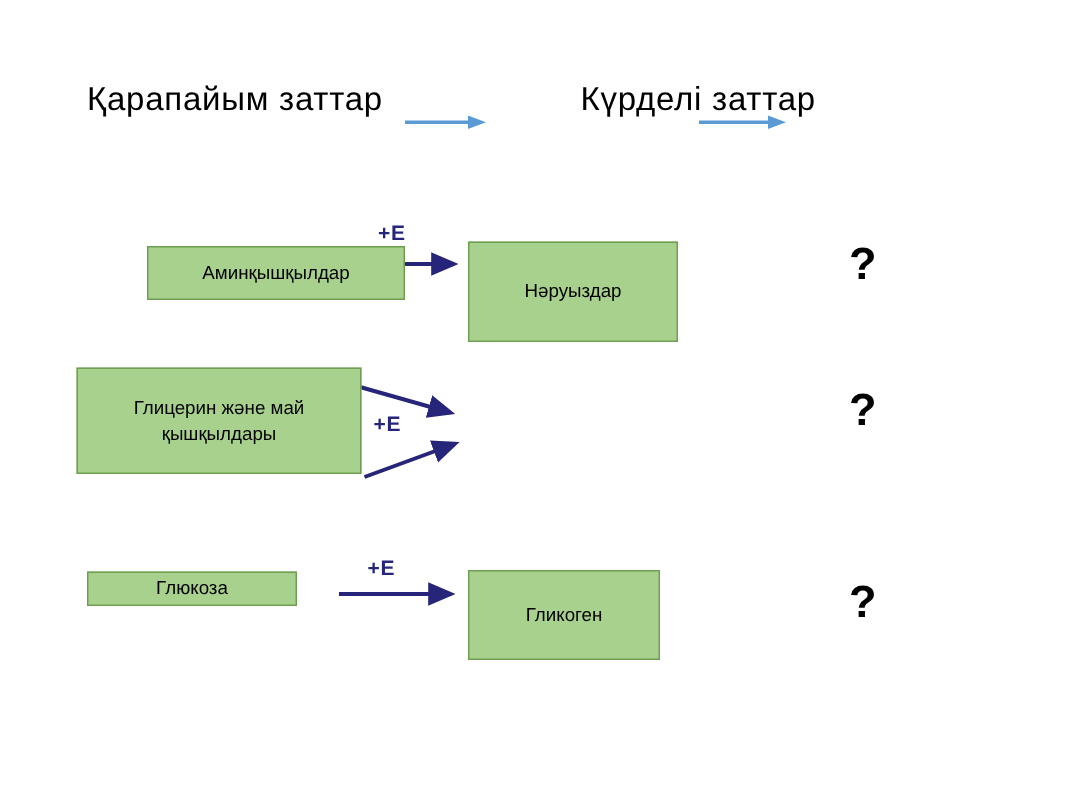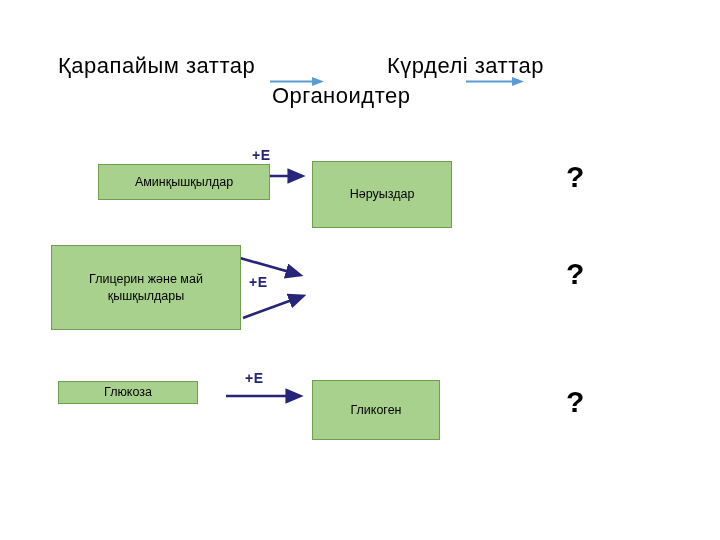--- a/index.html
+++ b/index.html
@@ -49,21 +49,21 @@
     align-items: center;
     justify-content: center;
     text-align: center;
     color: #000000;
     font-size: 12.5px;
     line-height: 1.35;
     padding: 2px 6px;
   }
   #box-amino    { left: 55px;  top: 164px; width: 172px; height: 36px; margin-left: 43px; }
   #box-protein  { left: 312px; top: 161px; width: 140px; height: 67px; }
-  #box-glycerin { left: 51px;  top: 245px; width: 190px; height: 85px; }
+  #box-glycerin { left: 51px;  top: 245px; width: 190px; height: 71px; }
   #box-fats     { left: 312px; top: 263px; width: 140px; height: 53px; }
   #box-glucose  { left: 58px;  top: 381px; width: 140px; height: 23px; }
   #box-glycogen { left: 312px; top: 380px; width: 128px; height: 60px; }
 
   
   .plus-e {
     position: absolute;
     color: #26257a;
     font-size: 14px;
     font-weight: bold;
@@ -99,21 +99,20 @@
 </style>
 </head>
 <body>
 
 <div id="canvas">
 
   <div class="title" id="title-left">Қарапайым заттар</div>
 
   <div class="title" id="title-right">Күрделі заттар</div>
 
-  <div class="title" id="title-center">Органоидтер</div>
 
   <div class="blue-arrow" id="blue-arrow-1">
     <svg width="54" height="14" viewBox="0 0 54 14">
       <line x1="0" y1="7.5" x2="44" y2="7.5" stroke="#5b9bd5" stroke-width="2.2"></line>
       <polygon points="54,7.5 42,3 42,12" fill="#5b9bd5"></polygon>
     </svg>
   </div>
 
   <div class="blue-arrow" id="blue-arrow-2">
     <svg width="58" height="14" viewBox="0 0 58 14">

